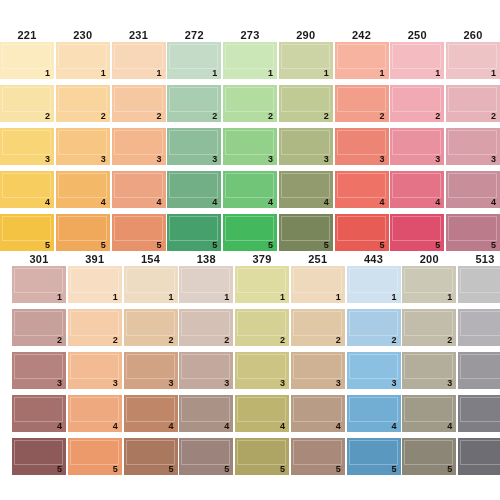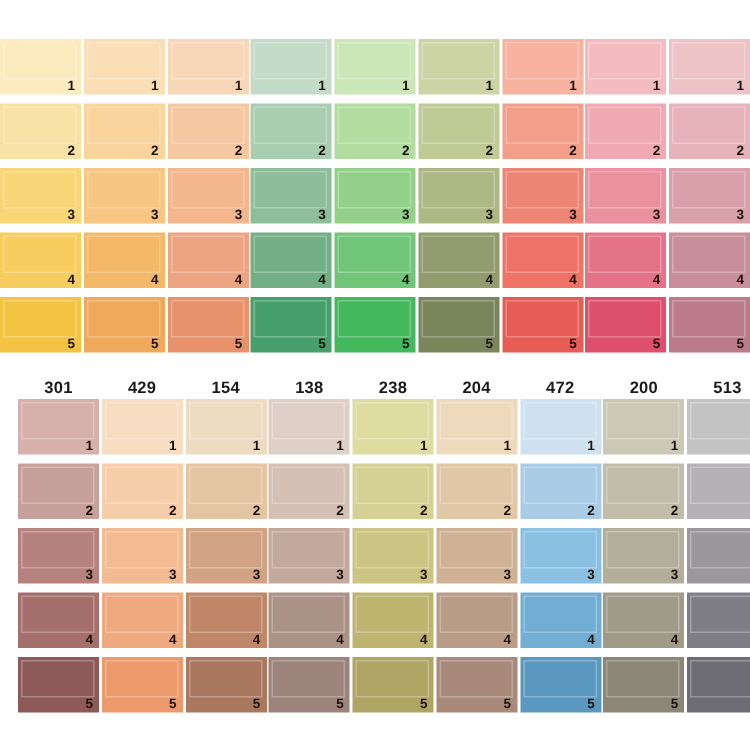--- a/index.html
+++ b/index.html
@@ -65,20 +65,31 @@
     font-weight:bold;
     color:#1a1008;
     line-height:10px;
   }
 </style>
 </head>
 <body>
 
 <div id="sheet">
     <div class="block" style="top: 26px;">
+      <div class="hdr-row">
+        <div class="hdr-cell">221</div>
+        <div class="hdr-cell">230</div>
+        <div class="hdr-cell">231</div>
+        <div class="hdr-cell">272</div>
+        <div class="hdr-cell">273</div>
+        <div class="hdr-cell">290</div>
+        <div class="hdr-cell">242</div>
+        <div class="hdr-cell">250</div>
+        <div class="hdr-cell">260</div>
+      </div>
       <div class="swatch-row">
         <div class="swatch" style="background: rgb(251, 235, 191);">
           <span class="sheen"></span>
           <span class="num">1</span>
         </div>
         <div class="swatch" style="background: rgb(250, 223, 182);">
           <span class="sheen"></span>
           <span class="num">1</span>
         </div>
         <div class="swatch" style="background: rgb(248, 215, 184);">
@@ -259,26 +270,26 @@
         </div>
         <div class="swatch" style="background: rgb(187, 123, 139);">
           <span class="sheen"></span>
           <span class="num">5</span>
         </div>
       </div>
     </div>
     <div class="block" style="top: 250px; margin-left: 12px;">
       <div class="hdr-row">
         <div class="hdr-cell">301</div>
-        <div class="hdr-cell">429</div>
+        <div class="hdr-cell">391</div>
         <div class="hdr-cell">154</div>
         <div class="hdr-cell">138</div>
-        <div class="hdr-cell">238</div>
-        <div class="hdr-cell">204</div>
-        <div class="hdr-cell">472</div>
+        <div class="hdr-cell">379</div>
+        <div class="hdr-cell">251</div>
+        <div class="hdr-cell">443</div>
         <div class="hdr-cell">200</div>
         <div class="hdr-cell">513</div>
       </div>
       <div class="swatch-row">
         <div class="swatch" style="background: rgb(214, 176, 171);">
           <span class="sheen"></span>
           <span class="num">1</span>
         </div>
         <div class="swatch" style="background: rgb(247, 221, 194);">
           <span class="sheen"></span>

